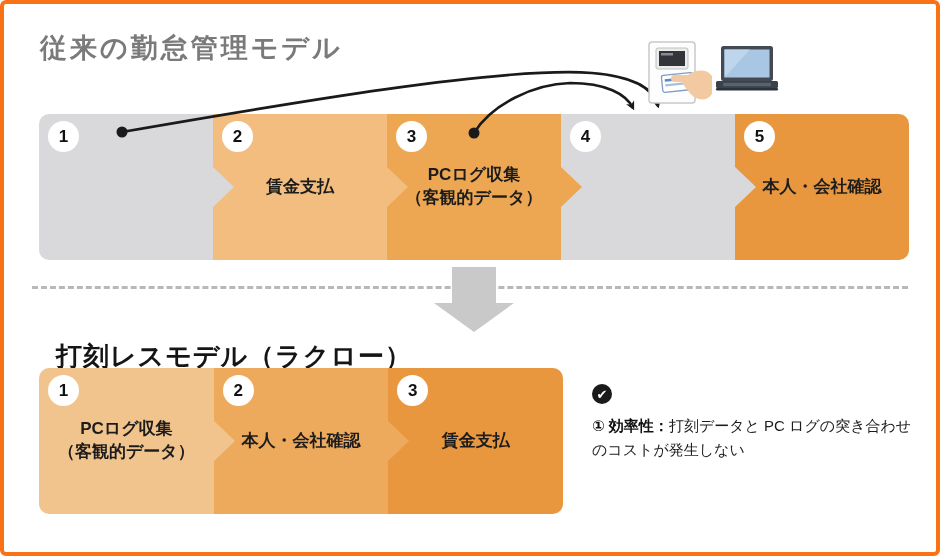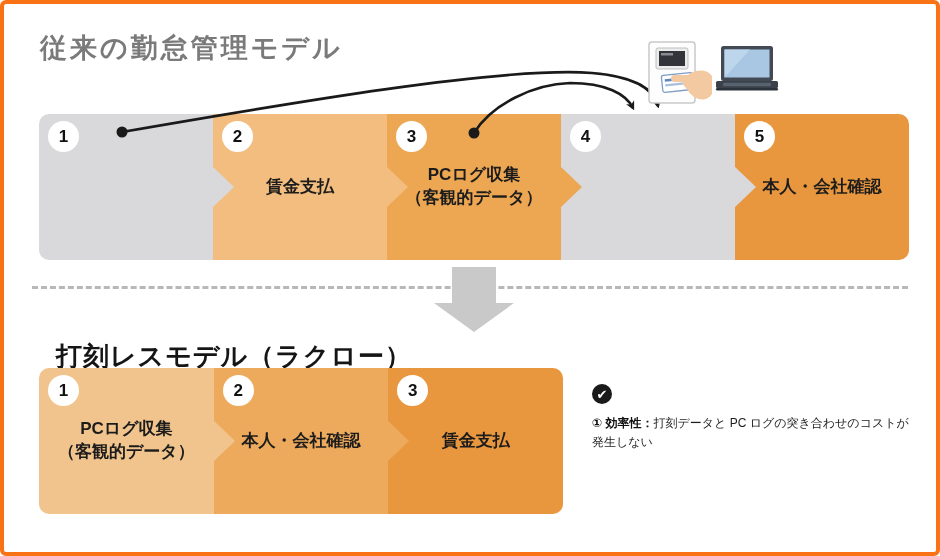--- a/index.html
+++ b/index.html
@@ -26,21 +26,21 @@
   .divider{position:absolute;left:28px;right:28px;top:282px;border-top:3px dashed #b8b8b8;}
 
   
   .overlay{position:absolute;left:0;top:0;width:940px;height:556px;pointer-events:none;z-index:6;}
 
   
   .merit{position:absolute;left:588px;top:380px;width:326px;color:#1c1c1c;}
   .merit-head{display:flex;align-items:center;gap:5px;font-size:19px;font-weight:bold;color:#111;}
   .check{display:inline-flex;align-items:center;justify-content:center;width:20px;height:20px;border-radius:50%;
          background:#1a1a1a;color:#fff;font-size:13px;font-weight:bold;flex:0 0 auto;}
-  .merit-items{margin-top:10px;font-size:12px;line-height:1.62;}
+  .merit-items{margin-top:10px;font-size:15px;line-height:1.62;}
   .merit-item{margin-top:2px;}
   .merit-item b{font-weight:bold;color:#111;}
 </style>
 </head>
 <body>
 
 <div class="canvas">
 
   <div class="title-top">従来の勤怠管理モデル</div>
 

